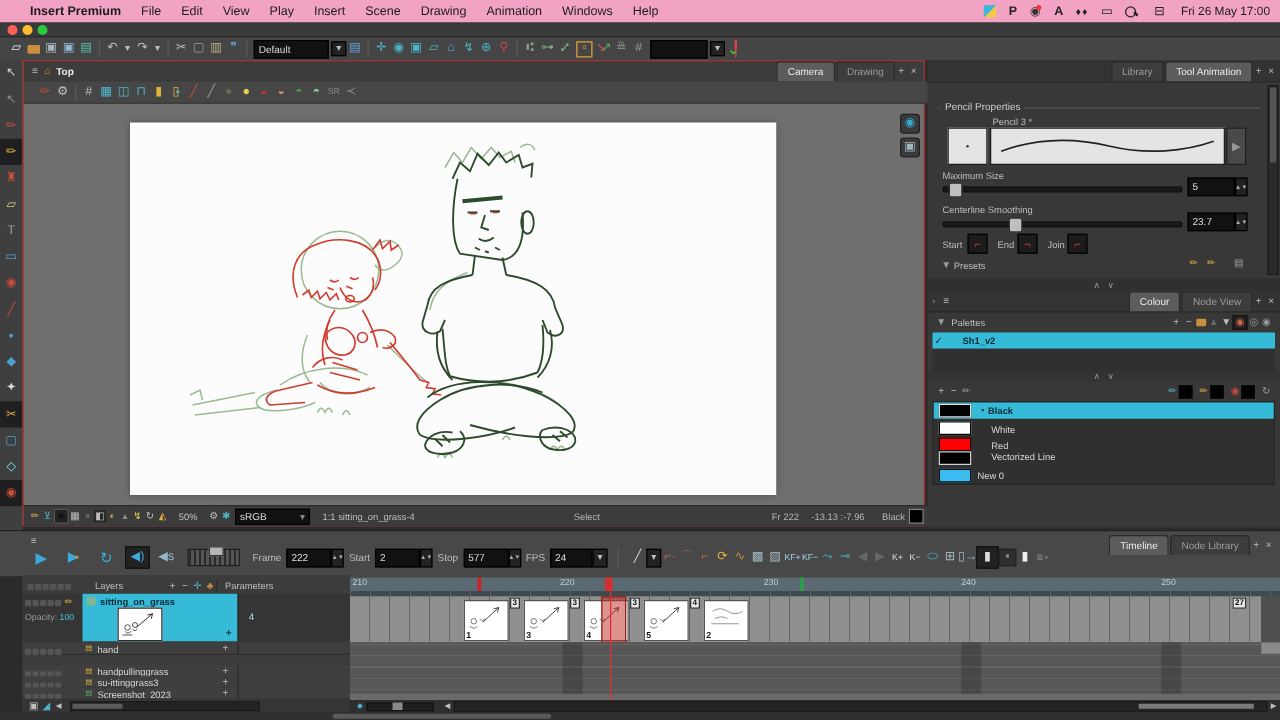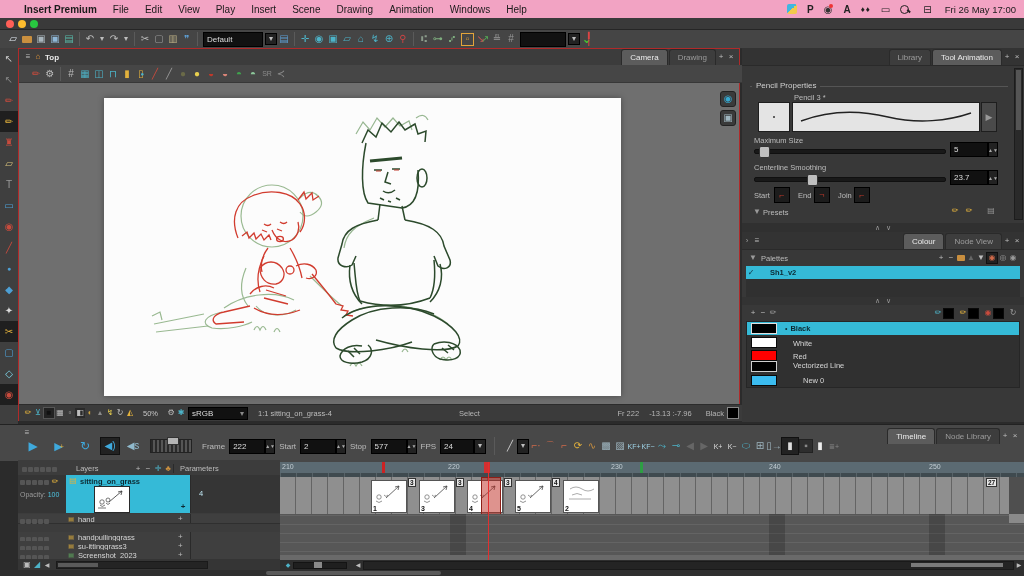--- a/index.html
+++ b/index.html
@@ -418,21 +418,21 @@
     <div style="display:flex;align-items:flex-end;height:13px;">
       <span class="swatch" style="width: 24px; height: 9px; margin-left: 4px; background: rgb(255, 0, 0);"></span>
       <span class="tl-row-name" style="margin-left:16px;">Red</span>
     </div>
     <div style="display:flex;align-items:flex-start;height:13px;">
       <span class="swatch" style="width: 24px; height: 9px; margin-left: 4px; border-color: rgb(207, 207, 207); background: rgb(0, 0, 0);"></span>
       <span class="tl-row-name" style="margin-left:16px;">Vectorized Line</span>
     </div>
     <div style="display:flex;align-items:center;height:13px;">
       <span class="swatch" style="width: 24px; height: 9px; margin-left: 4px; background: rgb(59, 188, 240);"></span>
-      <span class="tl-row-name" style="margin-left:26px;">New 0</span>
+      <span class="tl-row-name" style="margin-left:5px;">New 0</span>
     </div>
   </div>
 </div>
 
 <div class="abs" style="left:0;top:424px;width:1024px;height:36px;background:#484848;border-top:1px solid #222;">
   <span class="ic sm" style="position:absolute;left:22px;top:3px;">≡</span>
   <div style="position:absolute;left:20px;top:12px;display:flex;align-items:center;">
     <span class="ic" style="color:#3fa9dc;font-size:12px;margin:0 6px;">▶</span>
     <span class="ic" style="color:#3fa9dc;font-size:11px;margin:0 6px;">▶<span style="color:#e2b13c;font-size:7px;margin-left:-3px;">+</span></span>
     <span class="ic" style="color:#3fa9dc;font-size:12px;margin:0 6px;">↻</span>

